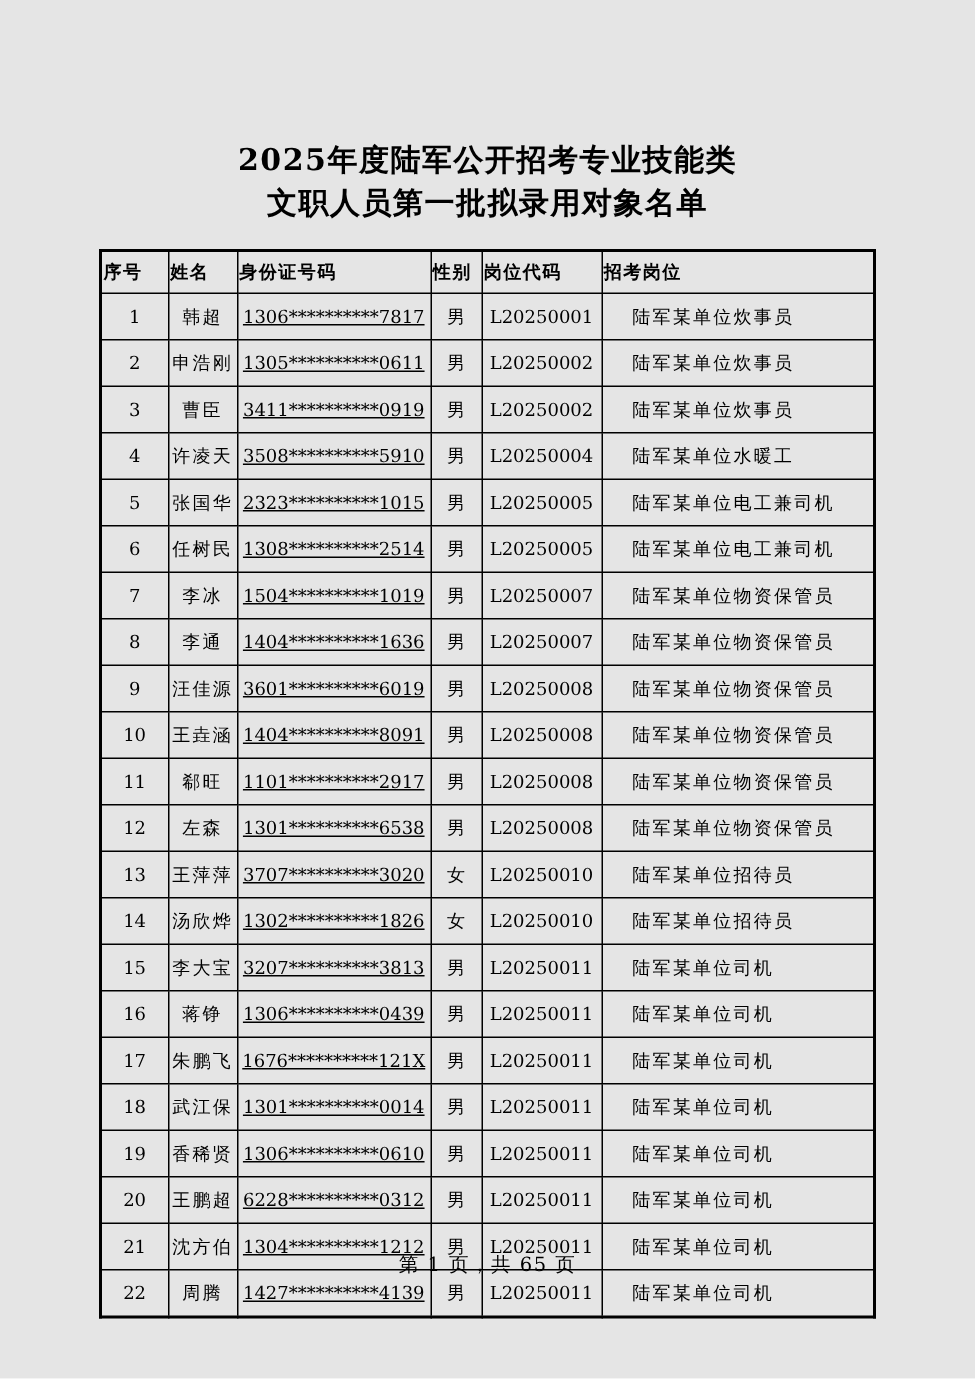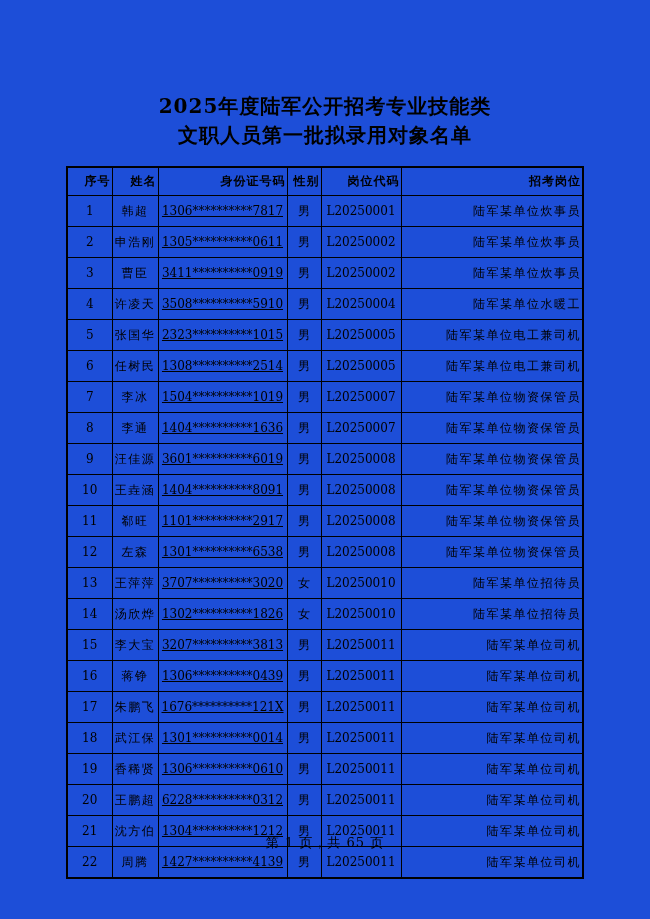--- a/index.html
+++ b/index.html
@@ -4,21 +4,21 @@
 <style>
   html, body {
     margin: 0;
     padding: 0;
     background: #ffffff;
   }
   .page {
     position: relative;
     width: 650px;
     height: 919px;
-    background: #1d4ed8;
+    background: #e5e5e5;
     color: #000000;
     font-family: "DejaVu Serif", serif;
     overflow: hidden;
   }
   .title-block {
     padding-top: 92px;
     text-align: center;
     font-weight: bold;
     font-size: 20px;
     line-height: 29px;
@@ -36,30 +36,30 @@
     border: 1.5px solid #000000;
     overflow: hidden;
     white-space: nowrap;
     vertical-align: middle;
     font-size: 12px;
     color: #000000;
   }
   table.roster th {
     height: 25px;
     font-weight: bold;
-    text-align: right;
+    text-align: left;
     letter-spacing: 1px;
     font-family: Liberation Mono, monospace;
   }
   table.roster td {
     height: 28px;
     text-align: center;
   }
   table.roster td.cell-position {
-    text-align: right;
+    text-align: left;
     padding-left: 20px;
     letter-spacing: 1.5px;
   }
   table.roster td.cell-name {
     letter-spacing: 1.5px;
     margin-top: 44px;
   }
   table.roster td.cell-id_number {
     font-size: 12px;
     text-decoration: underline;

